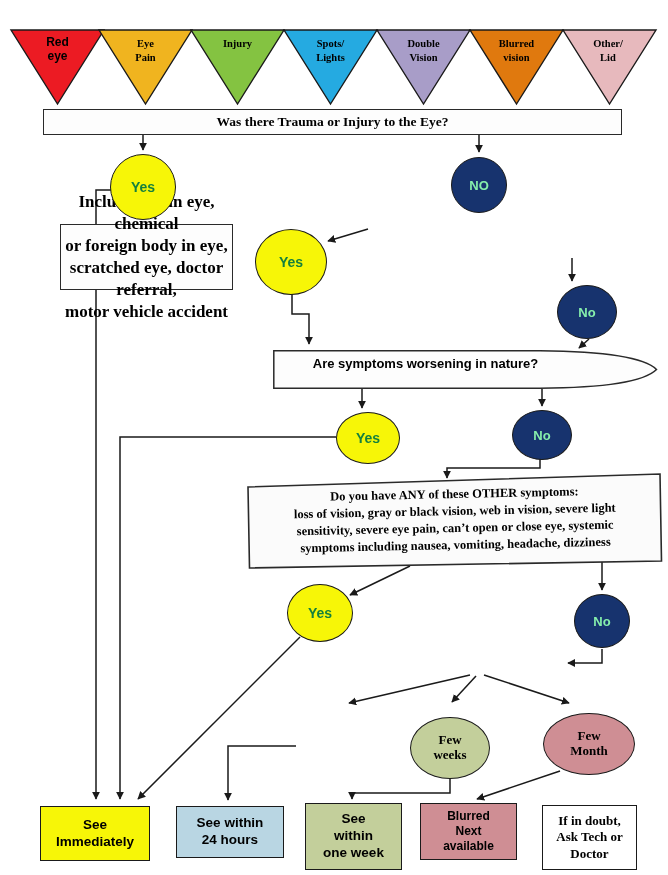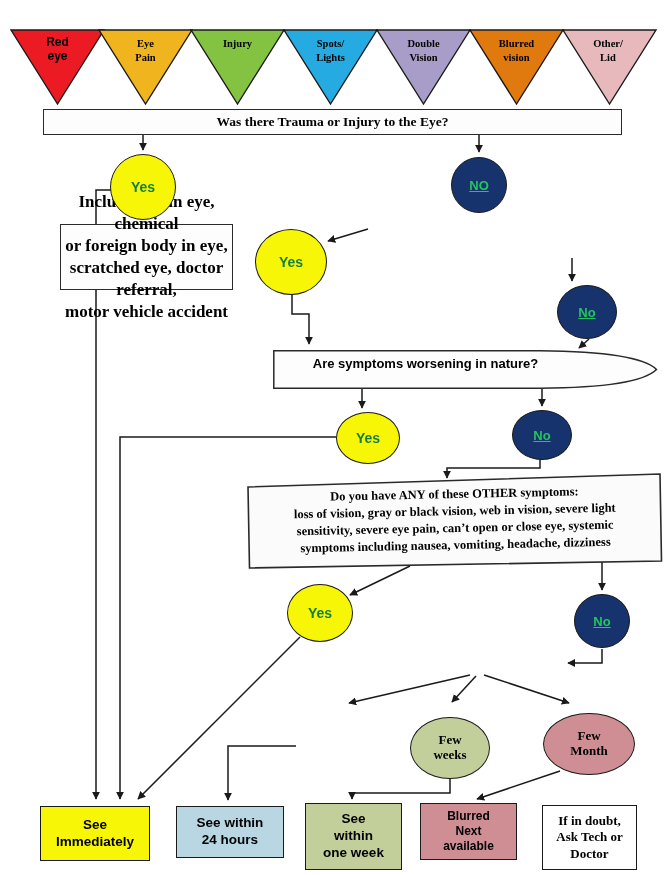--- a/index.html
+++ b/index.html
@@ -5,21 +5,21 @@
   html,body{margin:0;padding:0;background:#ffffff;}
   .canvas{
     position:relative;width:668px;height:875px;background:#ffffff;
     font-family:"Liberation Serif",serif;color:#000;overflow:hidden;
   }
   svg.layer{position:absolute;left:0;top:0;width:668px;height:875px;}
   .node{position:absolute;box-sizing:border-box;display:flex;align-items:center;justify-content:center;text-align:center;}
   .qbox{background:#fdfdfd;border:1.6px solid #2a2a2a;font-weight:bold;}
   .circle{border-radius:50%;border:1.7px solid #1a1a1a;font-family:"Liberation Sans",sans-serif;font-weight:bold;}
   .circle.yes{background:#f7f607;color:#15803d;font-size:14px;}
-  .circle.no{background:#17336e;color:#22c55e;font-size:13px;text-decoration:underline;}
+  .circle.no{background:#17336e;color:#86efac;font-size:13px;}
   .ellipse{border-radius:50%;border:1.6px solid #1a1a1a;font-weight:bold;font-size:12px;line-height:1.12;}
   .outcome{border:1.8px solid #1a1a1a;font-family:"Liberation Sans",sans-serif;font-weight:bold;font-size:13.5px;line-height:1.25;}
   .pre{white-space:pre-line;}
   .tri-label{position:absolute;text-align:center;font-weight:bold;font-size:10.5px;line-height:1.3;white-space:pre-line;}
   .tri-label.sans{font-family:"Liberation Sans",sans-serif;font-size:12px;line-height:1.15;}
   .overlay-text{position:absolute;display:flex;align-items:center;justify-content:center;text-align:center;font-weight:bold;}
 </style>
 </head>
 <body>
 

